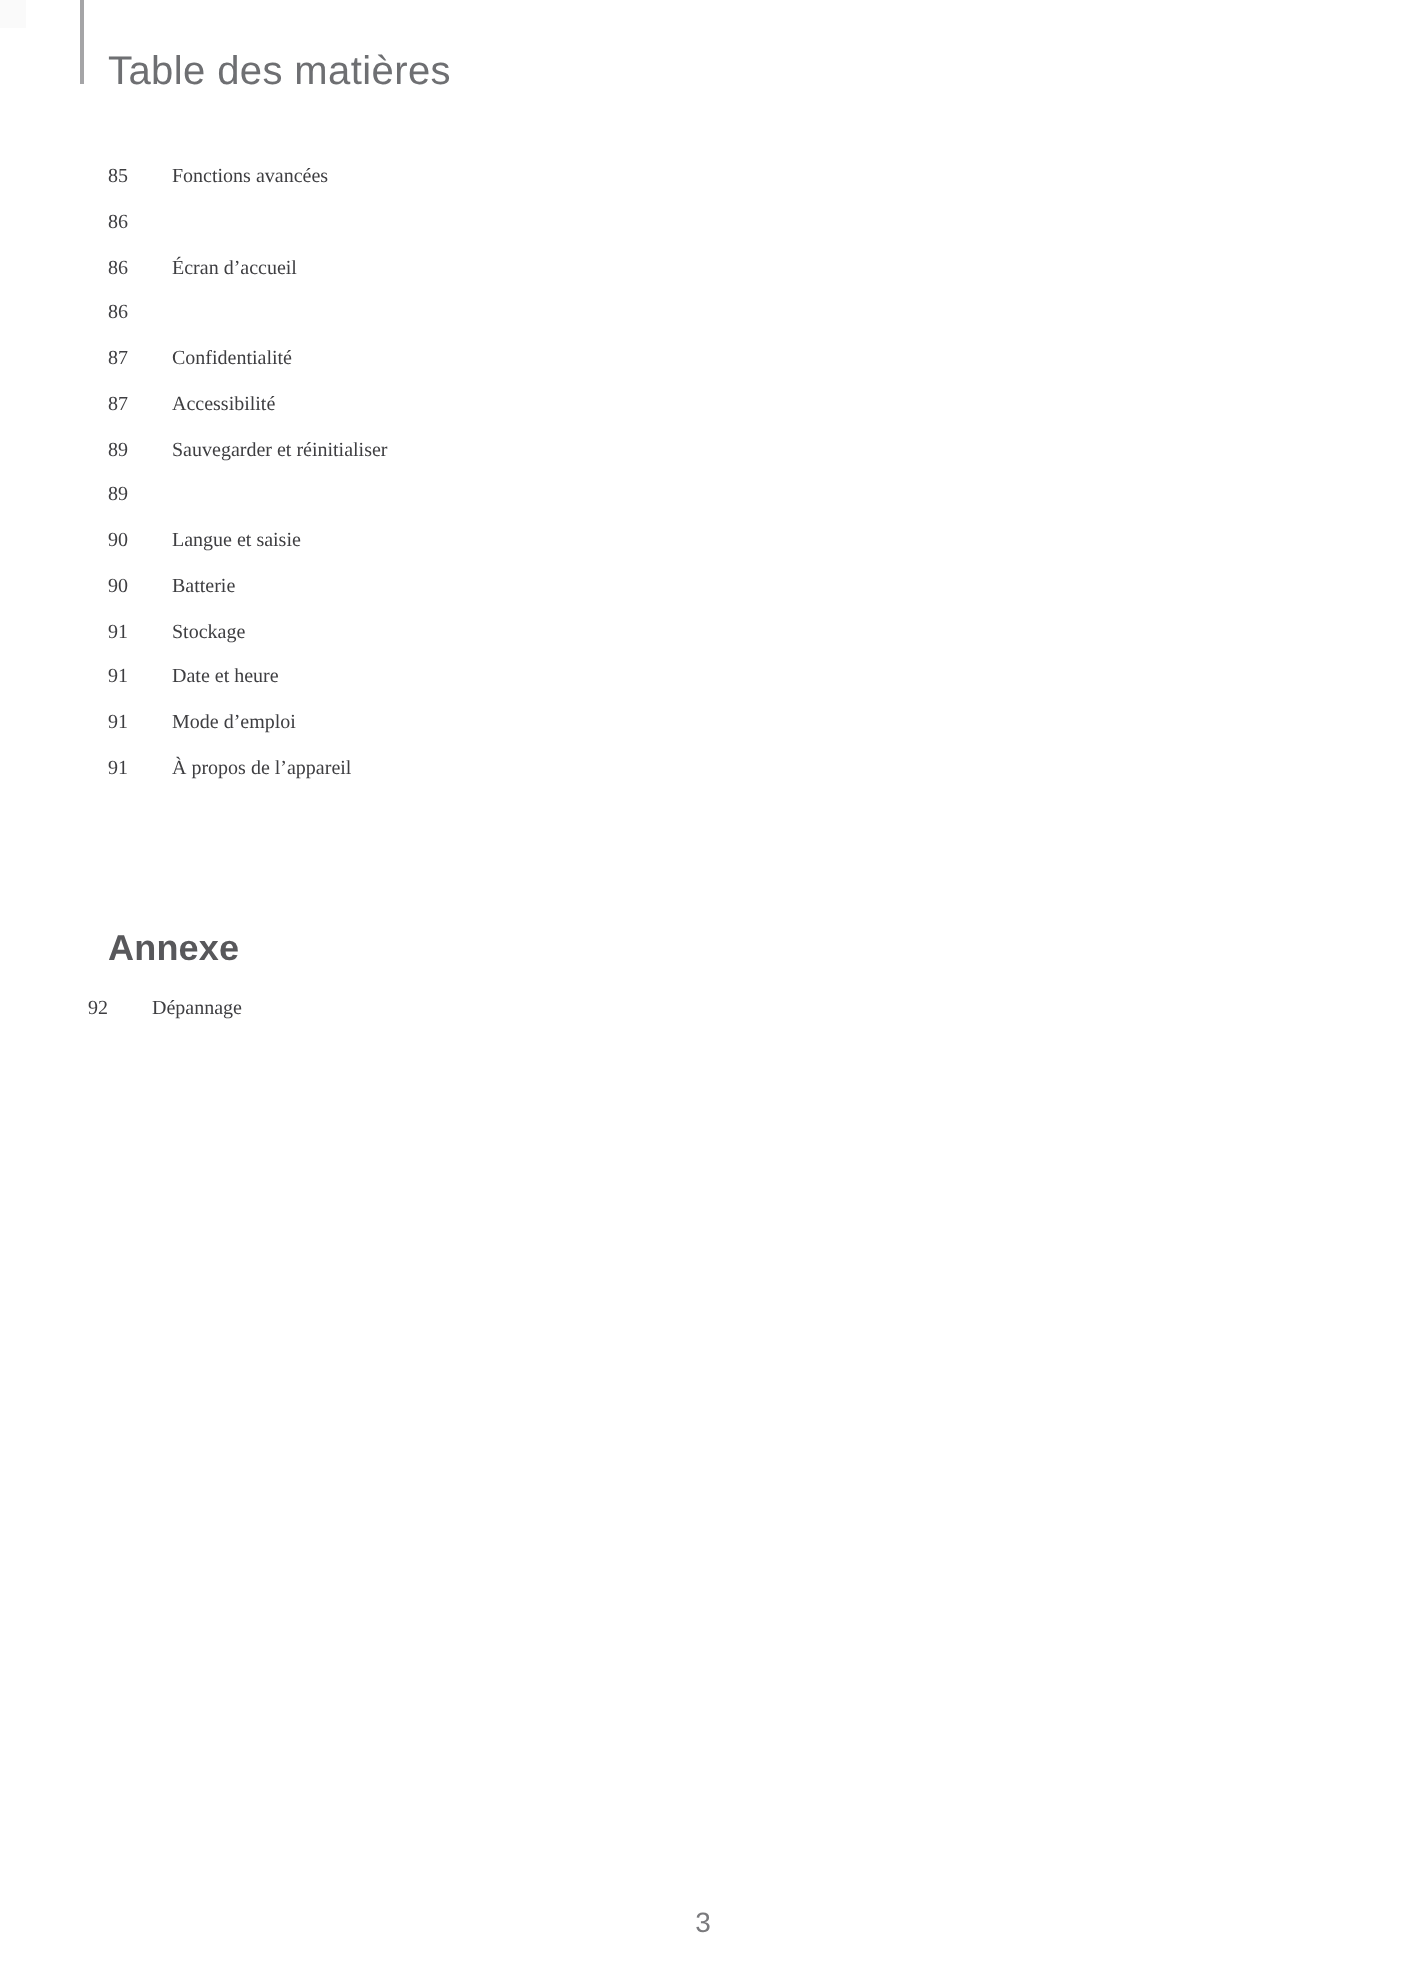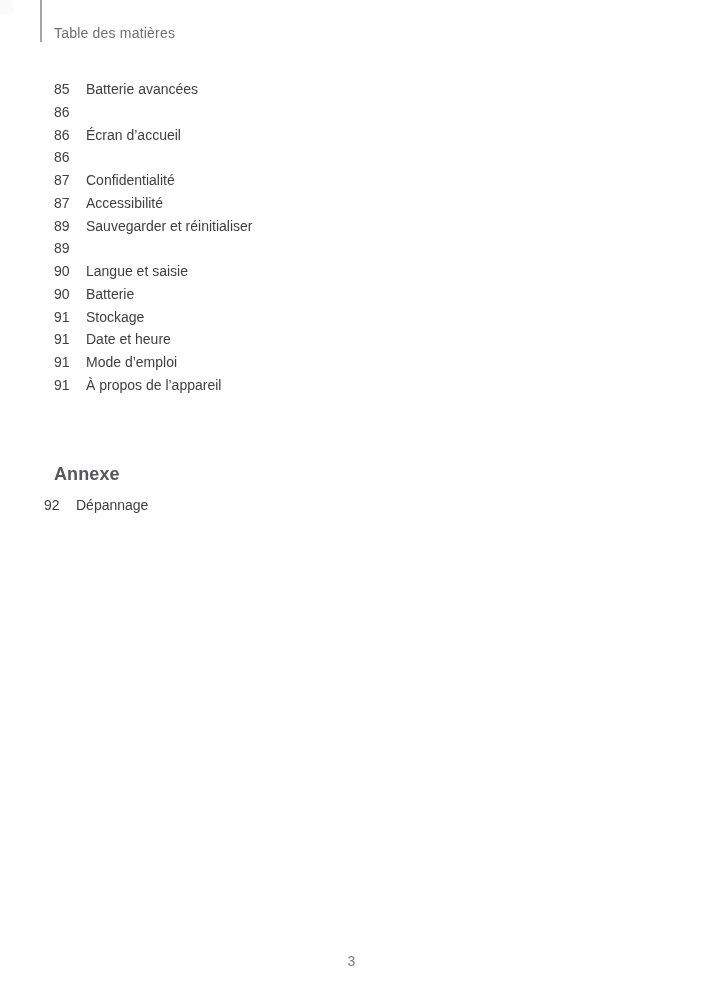--- a/index.html
+++ b/index.html
@@ -24,38 +24,39 @@
   .header-rule {
     position: absolute;
     left: 40px; top: 0;
     width: 2px; height: 42px;
     background: #a5a5a7;
   }
 
   .page-header-title {
     position: absolute;
     left: 54px; top: 25px;
-    font-size: 14px;
+    font-size: 20px;
     color: #6e6f72;
     letter-spacing: 0.2px;
     white-space: nowrap;
   }
 
   .toc-list {
     position: absolute;
     left: 54px; top: 78px;
   }
   .toc-row {
     display: flex;
     height: 22.75px;
     line-height: 22.75px;
-    font-size: 14px;
+    font-size: 10px;
     color: #3e3e41;
     white-space: nowrap;
     cursor: default;
+    font-family: Liberation Serif, serif;
   }
   .toc-num { width: 32px; flex: 0 0 32px; }
   .toc-label { flex: 1; }
 
   .section-heading {
     position: absolute;
     left: 54px; top: 464px;
     font-size: 18px;
     font-weight: 700;
     color: #58585b;
@@ -83,21 +84,21 @@
 <div class="page">
 
   <div class="corner-mark"></div>
   <div class="header-rule"></div>
 
   <div class="page-header-title">Table des matières</div>
 
   <div class="toc-list">
     <div class="toc-row">
       <span class="toc-num">85</span>
-      <span class="toc-label">Batterie avancées</span>
+      <span class="toc-label">Fonctions avancées</span>
     </div>
     <div class="toc-row">
       <span class="toc-num">86</span>
     </div>
     <div class="toc-row">
       <span class="toc-num">86</span>
       <span class="toc-label">Écran d’accueil</span>
     </div>
     <div class="toc-row">
       <span class="toc-num">86</span>

